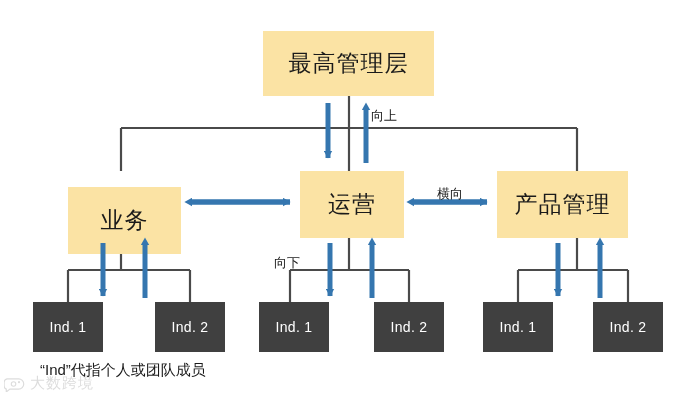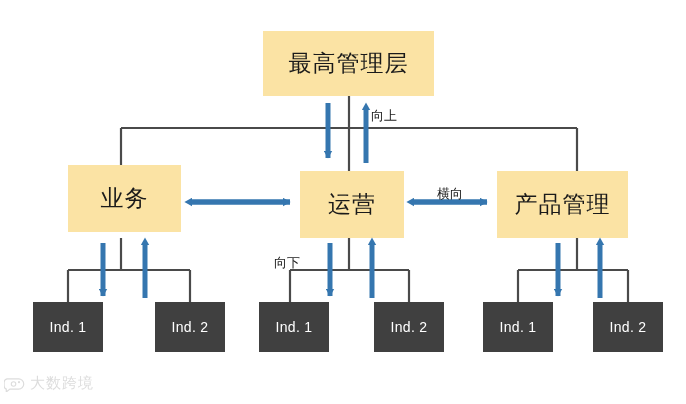--- a/index.html
+++ b/index.html
@@ -101,21 +101,21 @@
       <line x1="518" y1="270" x2="628" y2="270"></line>
       <line x1="518" y1="270" x2="518" y2="302"></line>
       <line x1="628" y1="270" x2="628" y2="302"></line>
     </g>
   </svg>
 
   <div class="node light" style="left:263px;top:31px;width:171px;height:65px;">
     <span>最高管理层</span>
   </div>
 
-  <div class="node light" style="left:68px;top:165px;width:113px;height:67px;">
+  <div class="node light" style="left:68px;top:187px;width:113px;height:67px;">
     <span>业务</span>
   </div>
 
   <div class="node light" style="left:497px;top:171px;width:131px;height:67px;">
     <span>产品管理</span>
   </div>
 
   <div class="node light" style="left:300px;top:171px;width:104px;height:67px;">
     <span>运营</span>
   </div>
@@ -184,20 +184,23 @@
   </div>
 
   <div class="edge-label" style="left:274px;top:256px;text-align:right;">
     <span>向下</span>
   </div>
 
   <div class="edge-label" style="left:437px;top:187px;">
     <span>横向</span>
   </div>
 
+  <div class="caption">
+    <span>“Ind”代指个人或团队成员</span>
+  </div>
 
   <div class="watermark">
     <svg class="wm-logo" viewBox="0 0 30 22">
       <path d="M4 4 h16 a6 6 0 0 1 0 14 h-12 l-5 4 v-4 a5 5 0 0 1 -3 -5 v-4 a5 5 0 0 1 4 -5 z" fill="none" stroke="#8d8d8d" stroke-width="1.6"></path>
       <circle cx="13" cy="11" r="3.1" fill="none" stroke="#8d8d8d" stroke-width="1.5"></circle>
       <circle cx="20.5" cy="8.5" r="1.5" fill="#8d8d8d"></circle>
     </svg>
     <span class="wm-text">大数跨境</span>
   </div>
 

